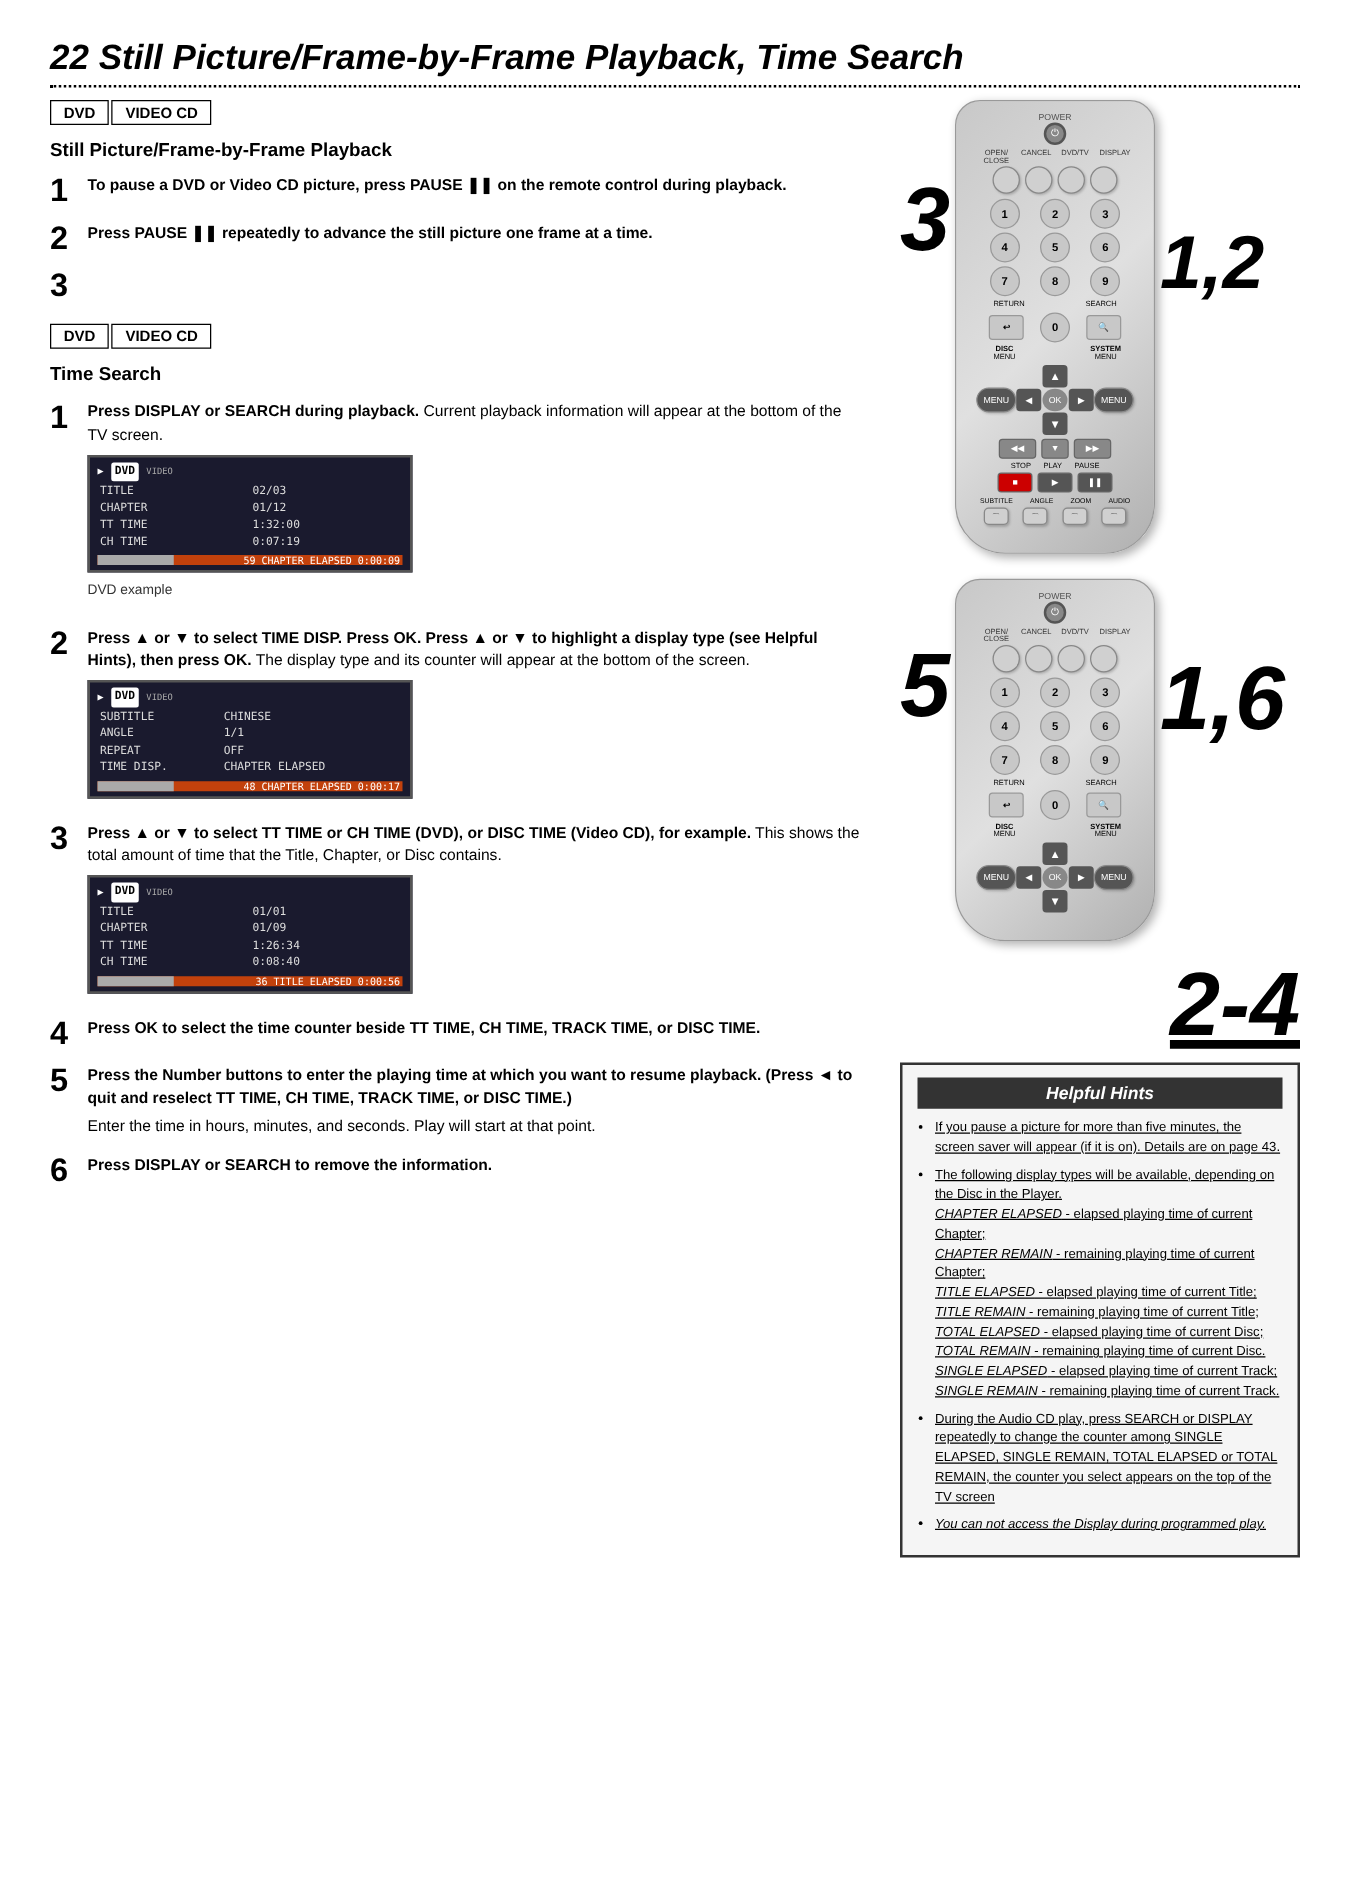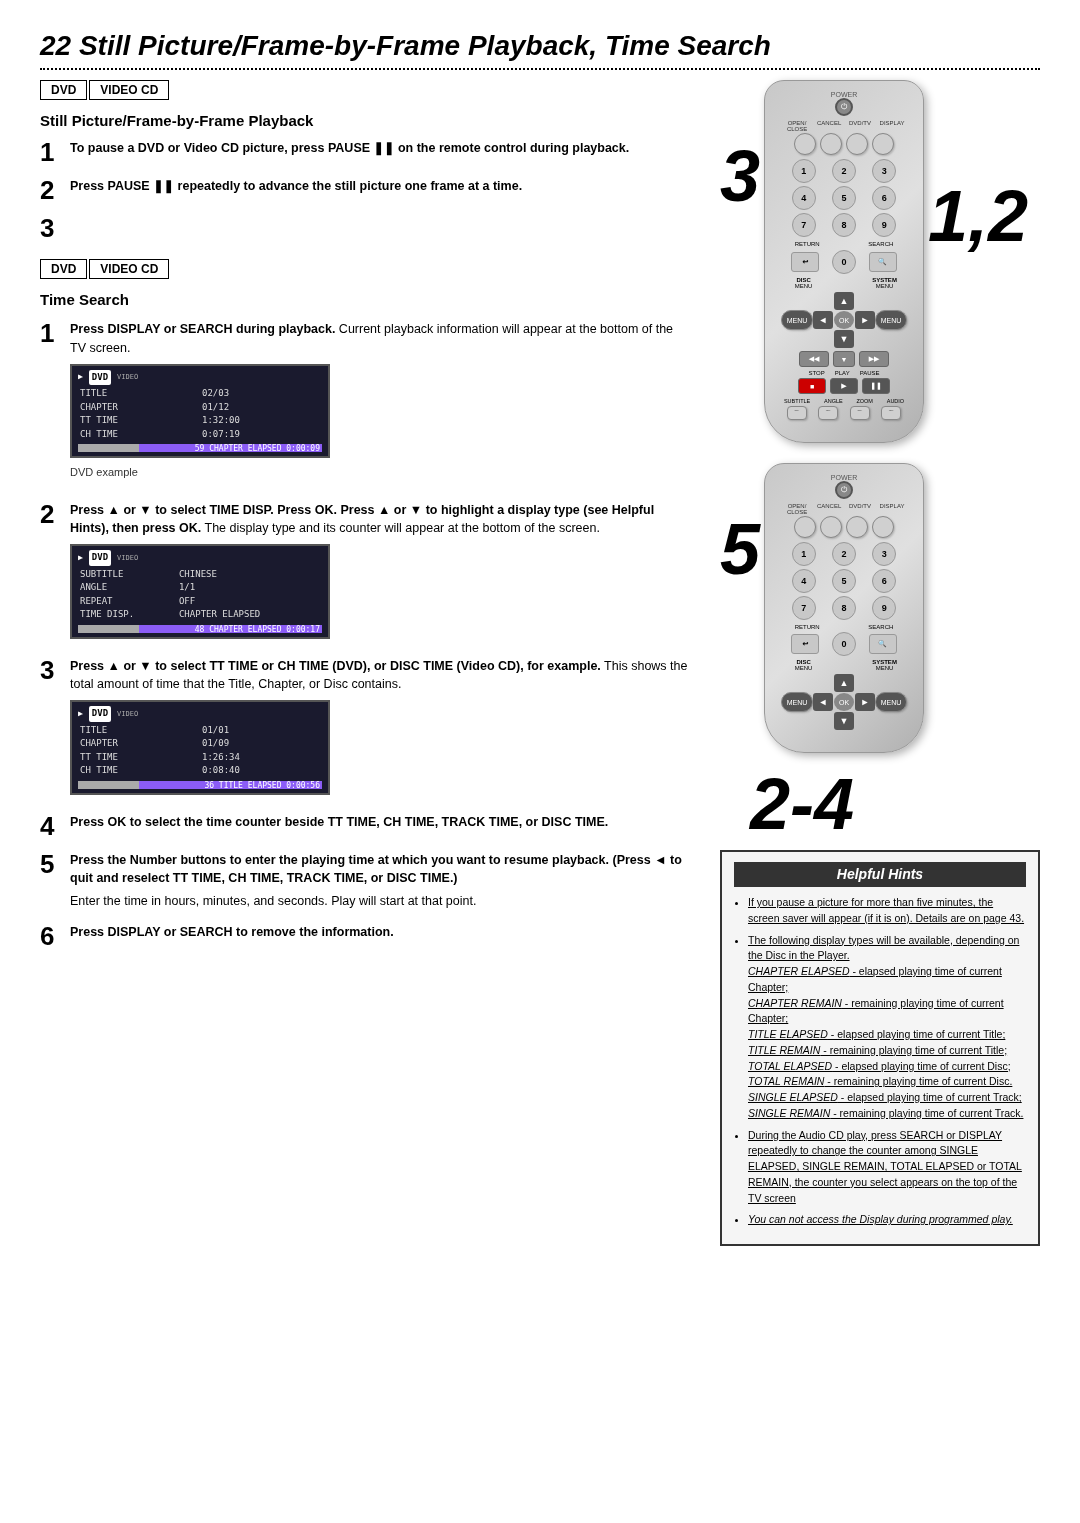--- a/index.html
+++ b/index.html
@@ -108,21 +108,21 @@
     .dvd-screen table {
       width: 100%;
       border-collapse: collapse;
       color: #ddd;
       font-size: 9px;
     }
     .dvd-screen table td {
       padding: 0 2px;
     }
     .dvd-screen-bar {
-      background: #8b5cf6;
+      background: #c2410c;
       height: 8px;
       margin-top: 3px;
       position: relative;
     }
     .dvd-screen-bar-fill {
       background: #aaa;
       height: 100%;
       width: 25%;
     }
     .dvd-screen-bar-text {
@@ -565,21 +565,21 @@
             <div>AUDIO</div>
           </div>
           <div style="display:flex;justify-content:space-around;margin:2px 4px;">
             <div class="remote-btn small">⌒</div>
             <div class="remote-btn small">⌒</div>
             <div class="remote-btn small">⌒</div>
             <div class="remote-btn small">⌒</div>
           </div>
         </div>
 
-        <div style="font-size:72px;font-weight:bold;font-style:italic;line-height:1;margin-left:4px;margin-top:100px;">1,2</div>
+        <div style="font-size:60px;font-weight:bold;font-style:italic;line-height:1;margin-left:4px;margin-top:100px;">1,2</div>
       </div>
 
       <div style="display:flex; align-items:flex-start; margin-bottom:15px;">
         <div style="font-size:72px;font-weight:bold;font-style:italic;line-height:1;margin-right:4px;margin-top:50px;">5</div>
 
         <div class="remote" style="margin-top:0;">
           <div class="remote-top">
             <div style="font-size:7px;color:#555;">POWER</div>
             <div class="power-btn">⏻</div>
           </div>
@@ -635,23 +635,24 @@
               <div class="cross-btn cross-center" style="width:20px;height:18px;background:#888;color:#fff;display:flex;align-items:center;justify-content:center;font-size:7px;border-radius:50%;">OK</div>
               <div class="cross-btn" style="width:20px;height:18px;background:#555;color:#fff;display:flex;align-items:center;justify-content:center;font-size:9px;border-radius:3px;">►</div>
               <div style="background:transparent;"></div>
               <div class="cross-btn" style="width:20px;height:18px;background:#555;color:#fff;display:flex;align-items:center;justify-content:center;font-size:9px;border-radius:3px;">▼</div>
               <div style="background:transparent;"></div>
             </div>
             <div class="remote-btn dark" style="width:40px;height:20px;font-size:7px;border-radius:10px;">MENU</div>
           </div>
         </div>
 
-      </div>
-
-      <div style="font-size:72px;font-weight:bold;font-style:italic;line-height:1;text-align:left;margin-left:30px;margin-bottom:10px;">2-4</div>
+        <div style="font-size:72px;font-weight:bold;font-style:italic;line-height:1;margin-left:4px;margin-top:60px;">1,6</div>
+      </div>
+
+      <div style="font-size:72px;font-weight:bold;font-style:italic;line-height:1;text-align:right;margin-left:30px;margin-bottom:10px;text-decoration:underline;">2-4</div>
 
       <div class="helpful-hints">
         <div class="helpful-hints-title">Helpful Hints</div>
         <ul>
           <li>If you pause a picture for more than five minutes, the screen saver will appear (if it is on). Details are on page 43.</li>
           <li>The following display types will be available, depending on the Disc in the Player.<br>
             <span class="italic">CHAPTER ELAPSED</span> - elapsed playing time of current Chapter;<br>
             <span class="italic">CHAPTER REMAIN</span> - remaining playing time of current Chapter;<br>
             <span class="italic">TITLE ELAPSED</span> - elapsed playing time of current Title;<br>
             <span class="italic">TITLE REMAIN</span> - remaining playing time of current Title;<br>

